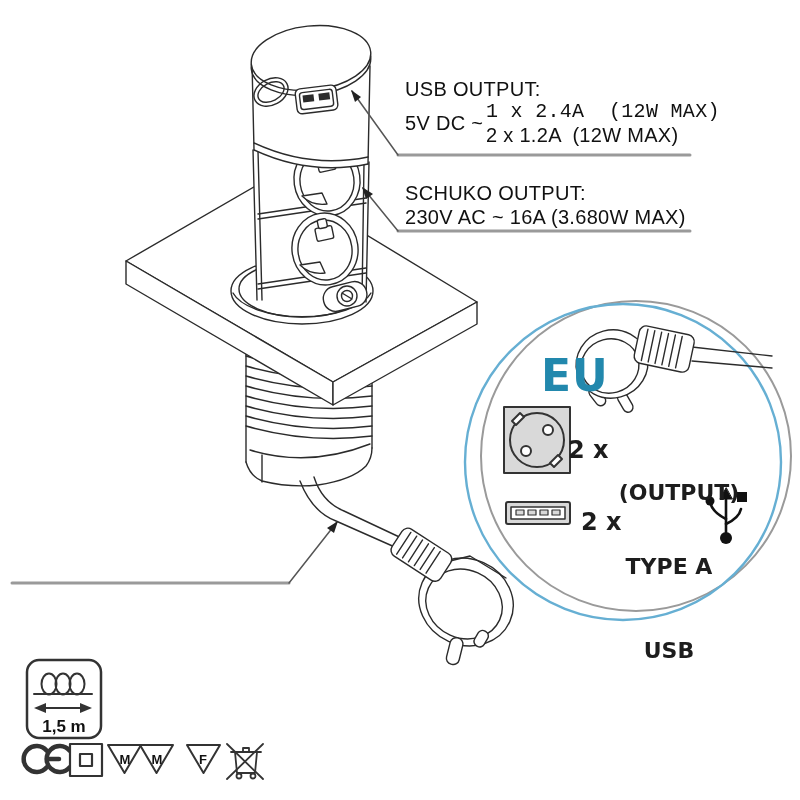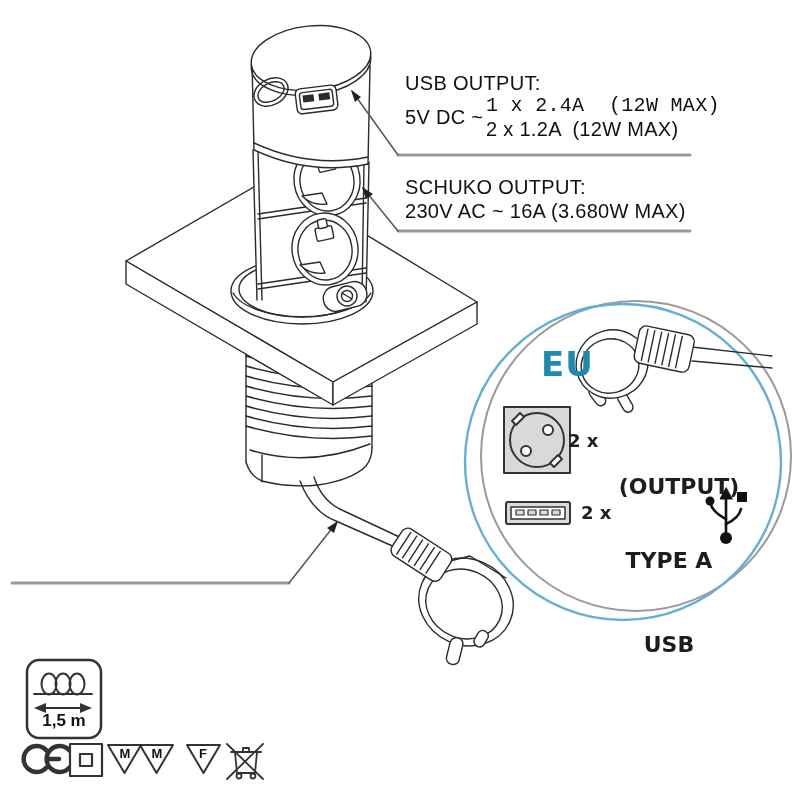--- a/index.html
+++ b/index.html
@@ -1,23 +1,23 @@
 <!DOCTYPE html>
 <html><head>
 <meta charset="utf-8">
 <style>
   html,body{margin:0;padding:0;background:#fff;}
   .stage{position:relative;width:800px;height:800px;background:#fff;overflow:hidden;
          font-family:"Liberation Sans","DejaVu Sans",sans-serif;}
   .stage svg{position:absolute;left:0;top:0;}
-  .txt{position:absolute;white-space:pre;color:#111;}
+  .txt{position:absolute;white-space:pre;color:#111;margin-top:6px;}
   .ann{font-size:20px;letter-spacing:.3px;}
   .inset-b{font-family:"DejaVu Sans","Liberation Sans",sans-serif;font-weight:bold;color:#1d1d1d;}
-  .eu{font-size:34px;color:#2288ad;letter-spacing:1px;}
-  .qty{font-size:18px;}
+  .eu{font-size:44px;color:#2288ad;letter-spacing:1px;}
+  .qty{font-size:24px;}
   .lblblock{width:150px;text-align:center;font-size:22px;line-height:28px;}
   .len{font-size:17px;font-weight:bold;width:68px;text-align:center;
        font-family:Liberation Sans, sans-serif;}
   .triL{font-size:13px;font-weight:600;width:26px;text-align:center;}
 </style>
 </head>
 <body>
 
 <div class="stage">
 

